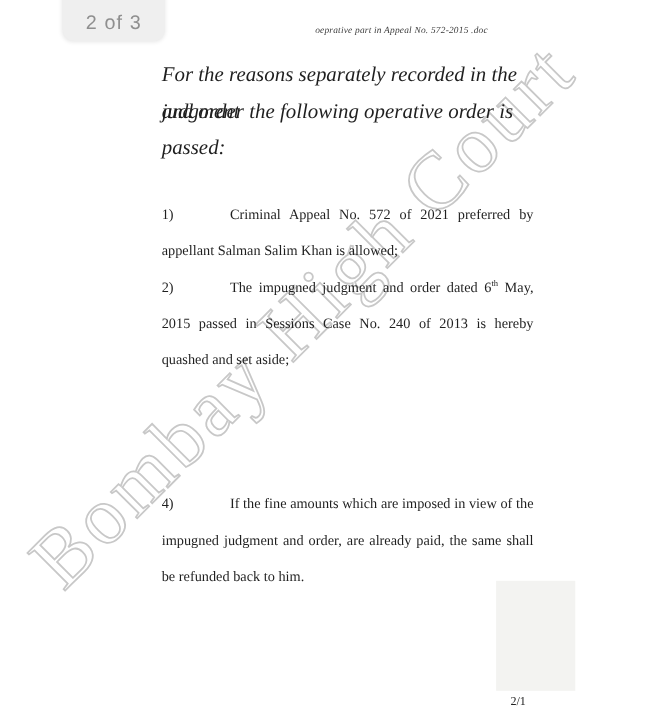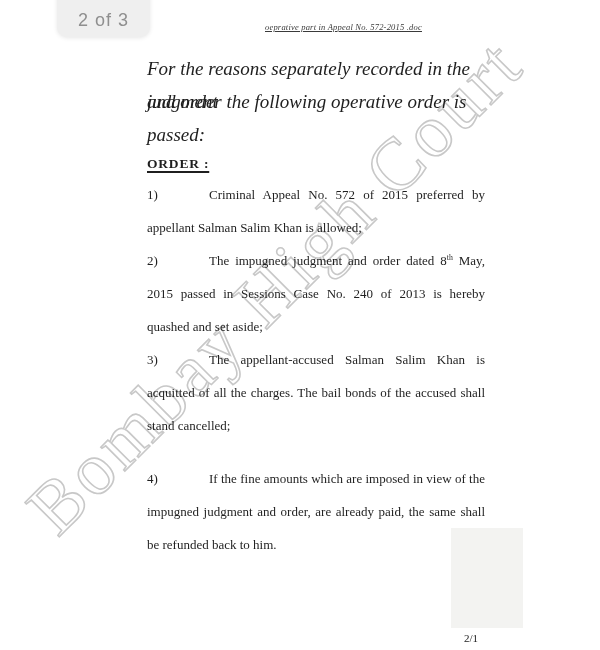--- a/index.html
+++ b/index.html
@@ -54,25 +54,25 @@
     font-size: 18px;
     color: #8f8f8f;
     letter-spacing: 1px;
   }
 
   
   .doc-header {
     position: absolute;
     left: 265px; top: 22px;
     width: 200px;
+    text-align: center;
     font-style: italic;
     font-size: 8.5px;
     color: #3a3a3a;
     letter-spacing: 0.2px;
-    text-decoration: underline;
   }
 
   
   .intro {
     position: absolute;
     left: 147px; top: 52px;
     width: 345px;
     font-style: italic;
     font-size: 19px;
   }
@@ -96,21 +96,21 @@
     position: absolute;
     left: 147px;
     width: 338px;
     font-size: 13px;
     line-height: 33px;
     text-align: justify;
   }
   .par-0 { top: 178px; }
   .par-1 { top: 244px; }
   .par-2 { top: 343px; }
-  .par-3 { top: 462px; }
+  .par-3 { top: 441px; }
   .par-4 { top: 540px; }
   .pnum { display: inline-block; width: 62px; }
   .par sup { font-size: 0.6em; line-height: 0; vertical-align: super; }
 
   
   .page-footer {
     position: absolute;
     left: 464px; top: 632px;
     font-size: 11px;
     color: #222222;
@@ -127,25 +127,23 @@
     <text x="291" y="305" text-anchor="middle" transform="rotate(-45 291 305)" textLength="660" lengthAdjust="spacing">Bombay High Court</text>
   </svg>
 
   <div class="doc-header">oeprative part in Appeal No. 572-2015 .doc</div>
 
   <div class="intro">
     <div class="line">For the reasons separately recorded in the judgment</div>
     <div class="line">and order the following operative order is passed:</div>
   </div>
 
-  <div class="order-heading">ORDER :</div>
 
-  <div class="par par-0"><span class="pnum">1)</span><span>Criminal Appeal No. 572 of 2015 preferred by appellant Salman Salim Khan is allowed;</span></div>
-  <div class="par par-1"><span class="pnum">2)</span><span>The impugned judgment and order dated 8</span><sup>th</sup><span> May, 2015 passed in Sessions Case No. 240 of 2013 is hereby quashed and set aside;</span></div>
-  <div class="par par-2"><span class="pnum">3)</span><span>The appellant-accused Salman Salim Khan is acquitted of all the charges. The bail bonds of the accused shall stand cancelled;</span></div>
+  <div class="par par-0"><span class="pnum">1)</span><span>Criminal Appeal No. 572 of 2021 preferred by appellant Salman Salim Khan is allowed;</span></div>
+  <div class="par par-1"><span class="pnum">2)</span><span>The impugned judgment and order dated 6</span><sup>th</sup><span> May, 2015 passed in Sessions Case No. 240 of 2013 is hereby quashed and set aside;</span></div>
   <div class="par par-3"><span class="pnum">4)</span><span>If the fine amounts which are imposed in view of the impugned judgment and order, are already paid, the same shall be refunded back to him.</span></div>
 
   <div class="page-footer">2/1</div>
 
   <div class="page-badge">
     <span>2 of 3</span>
   </div>
 
 </div>
 

